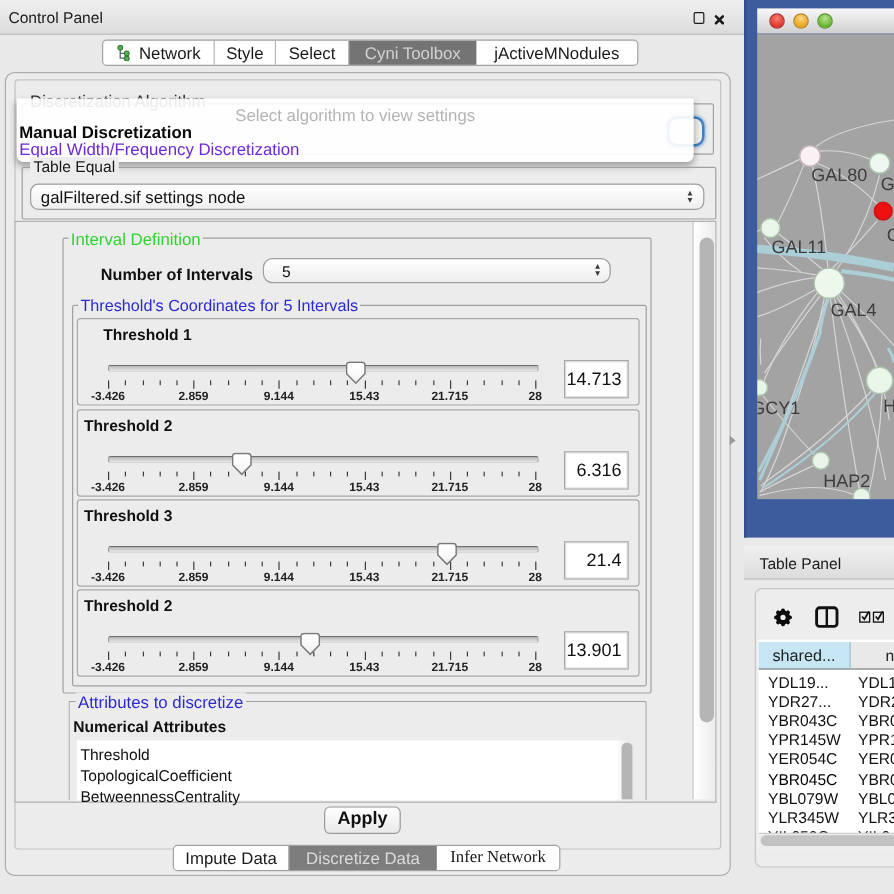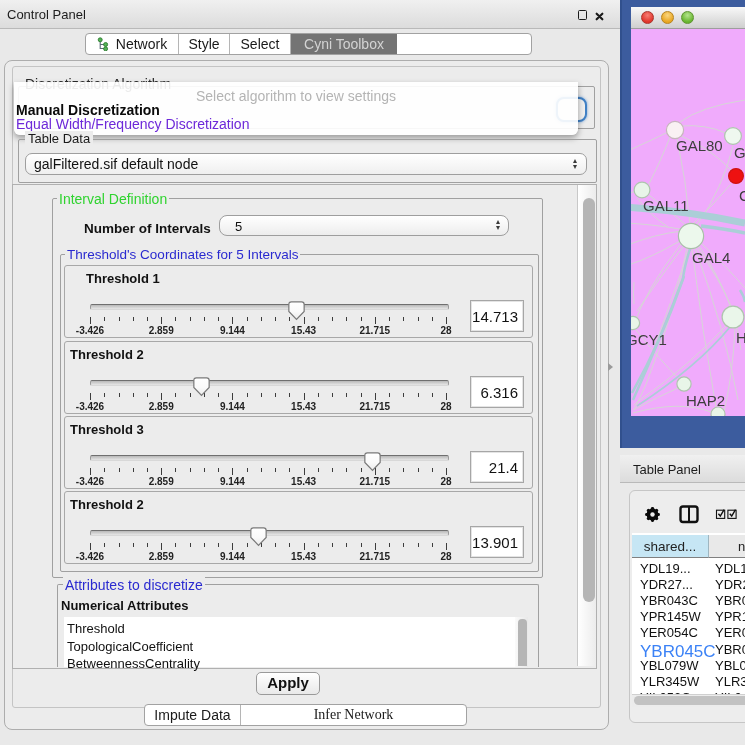--- a/index.html
+++ b/index.html
@@ -29,20 +29,21 @@
       <path d="M3.2 3 V12 M3.2 7.5 H8 M3.2 11.5 H8" stroke="#5a6b75" stroke-width="1.1" fill="none"></path>
       <circle cx="3.2" cy="2.8" r="2" fill="#54b354" stroke="#2e7d32" stroke-width="0.9"></circle>
       <circle cx="8.6" cy="7.5" r="2" fill="#54b354" stroke="#2e7d32" stroke-width="0.9"></circle>
       <circle cx="8.6" cy="11.8" r="2" fill="#54b354" stroke="#2e7d32" stroke-width="0.9"></circle>
     </svg>
     <span>Network</span>
   </div>
   <div style="width:50px;border-right:1px solid #b5b5b5;display:flex;align-items:center;justify-content:center;">Style</div>
   <div style="width:60px;border-right:1px solid #b5b5b5;display:flex;align-items:center;justify-content:center;">Select</div>
   <div style="width:106px;background:#747474;color:#d3d3d3;display:flex;align-items:center;justify-content:center;">Cyni Toolbox</div>
+  <div style="flex:1;display:flex;align-items:center;justify-content:center;">jActiveMNodules</div>
 </div>
 
 <div class="abs" style="left:4px;top:60px;width:603px;height:668px;background:#ececec;
   border:1px solid #adadad;border-radius:8px;"></div>
 
 <div class="abs" style="left:12px;top:66px;width:587px;height:640px;background:#ececec;
   border:1px solid #c4c4c4;border-radius:3px;"></div>
 
 <div class="abs" style="left:18px;top:86px;width:575px;height:41px;border:1px solid #a0a0a0;border-radius:2px;"></div>
 <div class="lbl" style="left:25px;top:75.5px;font-size:14px;color:#2a2a2a;">Discretization Algorithm</div>
@@ -50,25 +51,25 @@
 <div class="abs" style="left:556px;top:97px;width:31px;height:25px;border-radius:8px;
   background:#efefef;border:2.5px solid #4080c4;box-shadow:0 0 3px rgba(80,140,210,0.8);box-sizing:border-box;"></div>
 
 <div class="abs" style="left:14px;top:81.5px;width:564px;height:53.5px;background:rgba(255,255,255,0.91);
   border-radius:0 0 6px 6px;box-shadow:0 3px 6px rgba(0,0,0,0.35);"></div>
 <div class="lbl" style="left:14px;top:88px;width:564px;text-align:center;font-size:14px;color:#b4b4b4;">Select algorithm to view settings</div>
 <div class="lbl" style="left:16px;top:101.5px;font-size:14px;font-weight:bold;color:#0a0a0a;">Manual Discretization</div>
 <div class="lbl" style="left:16px;top:115.5px;font-size:14px;color:#6d28d9;">Equal Width/Frequency Discretization</div>
 
 <div class="abs" style="left:18px;top:139px;width:577px;height:42px;border:1px solid #a0a0a0;border-radius:2px;"></div>
-<div class="lbl" style="left:25px;top:131px;font-size:13px;color:#1a1a1a;background:#ececec;padding:0 3px;">Table Data</div>
+<div class="lbl" style="left:25px;top:131px;font-size:13px;color:#1a1a1a;background:#ececec;padding:0 3px;">Table Equal</div>
 
 <div class="abs" style="left:25px;top:153px;width:560px;height:20px;background:linear-gradient(#fff,#efefef);
   border:1px solid #9e9e9e;border-radius:7px;"></div>
-<div class="lbl" style="left:34px;top:156px;font-size:14px;color:#111;">galFiltered.sif default node</div>
+<div class="lbl" style="left:34px;top:156px;font-size:14px;color:#111;">galFiltered.sif settings node</div>
 <div class="abs" style="left:573px;top:158.5px;">
   <div style="width:0;height:0;border-left:2.6px solid transparent;border-right:2.6px solid transparent;border-bottom:4.4px solid #3a3a3a;margin-bottom:2.4px;"></div>
   <div style="width:0;height:0;border-left:2.6px solid transparent;border-right:2.6px solid transparent;border-top:4.4px solid #3a3a3a;"></div>
 </div>
 
 <div class="abs" style="left:12px;top:184px;width:583px;height:483px;border:1px solid #b0b0b0;background:#ececec;"></div>
 
 <div class="abs" style="left:577px;top:185px;width:18px;height:481px;background:linear-gradient(90deg,#ffffff,#ececec);border-left:1px solid #c8c8c8;"></div>
 <div class="abs" style="left:583px;top:198px;width:12px;height:404px;background:#b5b5b5;border-radius:6px;"></div>
 
@@ -282,38 +283,39 @@
 <div class="lbl" style="left:63px;top:577px;font-size:14px;color:#2a2ad0;background:#ececec;padding:0 2px;">Attributes to discretize</div>
 <div class="lbl" style="left:61px;top:597.5px;font-size:13px;font-weight:bold;color:#111;">Numerical Attributes</div>
 
 <div class="abs" style="left:64px;top:617px;width:451px;height:50px;background:#fff;"></div>
 <div class="abs" style="left:515px;top:617px;width:13px;height:50px;background:linear-gradient(90deg,#fafafa,#e8e8e8);"></div>
 <div class="abs" style="left:518px;top:619px;width:9px;height:47px;background:#b5b5b5;border-radius:4px 4px 0 0;"></div>
 <div class="lbl" style="left:67px;top:621px;font-size:13px;color:#111;">Threshold</div>
 <div class="lbl" style="left:67px;top:638.5px;font-size:13px;color:#111;">TopologicalCoefficient</div>
 <div class="lbl" style="left:67px;top:656px;font-size:13px;color:#111;">BetweennessCentrality</div>
 
-<div class="abs" style="left:256px;top:672px;width:62px;height:21px;background:linear-gradient(#ffffff,#e9e9e9);
+<div class="abs" style="left:270px;top:672px;width:62px;height:21px;background:linear-gradient(#ffffff,#e9e9e9);
   border:1px solid #9a9a9a;border-radius:5px;text-align:center;font-size:15px;font-weight:bold;color:#111;line-height:20px;">Apply</div>
 
 <div class="abs" style="left:144px;top:704px;width:321px;height:20px;background:#fff;border:1px solid #a2a2a2;border-radius:4px;display:flex;font-size:14px;color:#1a1a1a;">
   <div style="width:95px;border-right:1px solid #b5b5b5;display:flex;align-items:center;justify-content:center;">Impute Data</div>
+  <div style="width:123px;background:#7d7d7d;color:#dcdcdc;display:flex;align-items:center;justify-content:center;">Discretize Data</div>
   <div style="flex:1;display:flex;align-items:center;justify-content:center;font-family:Liberation Serif, serif;">Infer Network</div>
 </div>
 
 <div class="abs" style="left:608px;top:363px;width:0;height:0;border-top:4px solid transparent;border-bottom:4px solid transparent;border-left:5px solid #9a9a9a;"></div>
 
 <div class="abs" style="left:620px;top:0;width:125px;height:448px;background:#3c5c9e;border-left:2px solid #31508d;"></div>
 
 <div class="abs" style="left:631px;top:7px;width:114px;height:21px;background:linear-gradient(#f8f8f8,#cfcfcf);border-bottom:1px solid #9d9d9d;"></div>
 <div class="abs" style="left:641px;top:11px;width:11px;height:11px;border-radius:50%;background:radial-gradient(circle at 50% 30%,#f77d74,#e0352b 70%);border:1px solid #a8352e;"></div>
 <div class="abs" style="left:661px;top:11px;width:11px;height:11px;border-radius:50%;background:radial-gradient(circle at 50% 30%,#fad680,#e8a520 70%);border:1px solid #b5831f;"></div>
 <div class="abs" style="left:681px;top:11px;width:11px;height:11px;border-radius:50%;background:radial-gradient(circle at 50% 30%,#b4e48c,#67b52f 70%);border:1px solid #5d9330;"></div>
 
-<div class="abs" style="left:631px;top:29px;width:114px;height:387px;background:#f0abfc;overflow:hidden;">
+<div class="abs" style="left:631px;top:29px;width:114px;height:387px;background:#a3a3a3;overflow:hidden;">
 <svg width="114" height="387" viewBox="631 29 114 387" style="position:absolute;left:0;top:0;">
   <g fill="none" stroke="#d6d6d6" stroke-width="1">
     <path d="M745 100 Q700 107 680 122"></path>
     <path d="M682 126 Q705 124 726 133"></path>
     <path d="M681 136 Q710 148 731 170"></path>
     <path d="M648 186 Q662 158 670 137"></path>
     <path d="M625 152 Q650 141 668 132"></path>
     <path d="M625 196 Q630 193 635 191"></path>
     <path d="M677 138 Q686 180 690 224"></path>
     <path d="M693 224 Q714 204 731 184"></path>
@@ -407,21 +409,21 @@
       <div class="lbl" style="left:8px;top:27.5px;font-size:13px;color:#111;">YDL19...</div>
       <div class="lbl" style="left:83px;top:27.5px;font-size:13px;color:#111;">YDL1</div>
       <div class="lbl" style="left:8px;top:43.7px;font-size:13px;color:#111;">YDR27...</div>
       <div class="lbl" style="left:83px;top:43.7px;font-size:13px;color:#111;">YDR2</div>
       <div class="lbl" style="left:8px;top:59.9px;font-size:13px;color:#111;">YBR043C</div>
       <div class="lbl" style="left:83px;top:59.9px;font-size:13px;color:#111;">YBR0</div>
       <div class="lbl" style="left:8px;top:76.1px;font-size:13px;color:#111;">YPR145W</div>
       <div class="lbl" style="left:83px;top:76.1px;font-size:13px;color:#111;">YPR1</div>
       <div class="lbl" style="left:8px;top:92.3px;font-size:13px;color:#111;">YER054C</div>
       <div class="lbl" style="left:83px;top:92.3px;font-size:13px;color:#111;">YER0</div>
-      <div class="lbl" style="left:8px;top:108.5px;font-size:17px;color:#3b82f6;">YBR045C</div>
+      <div class="lbl" style="left:8px;top:108.5px;font-size:13px;color:#000000;">YBR045C</div>
       <div class="lbl" style="left:83px;top:108.5px;font-size:13px;color:#111;">YBR0</div>
       <div class="lbl" style="left:8px;top:124.69999999999999px;font-size:13px;color:#111;">YBL079W</div>
       <div class="lbl" style="left:83px;top:124.69999999999999px;font-size:13px;color:#111;">YBL0</div>
       <div class="lbl" style="left:8px;top:140.89999999999998px;font-size:13px;color:#111;">YLR345W</div>
       <div class="lbl" style="left:83px;top:140.89999999999998px;font-size:13px;color:#111;">YLR3</div>
       <div class="lbl" style="left:8px;top:157.1px;font-size:13px;color:#111;">YIL052C</div>
       <div class="lbl" style="left:83px;top:157.1px;font-size:13px;color:#111;">YIL0</div>
     </div>
 
   <div class="abs" style="left:0;top:161px;width:113px;height:13px;background:#ececec;border-top:1px solid #d0d0d0;"></div>

